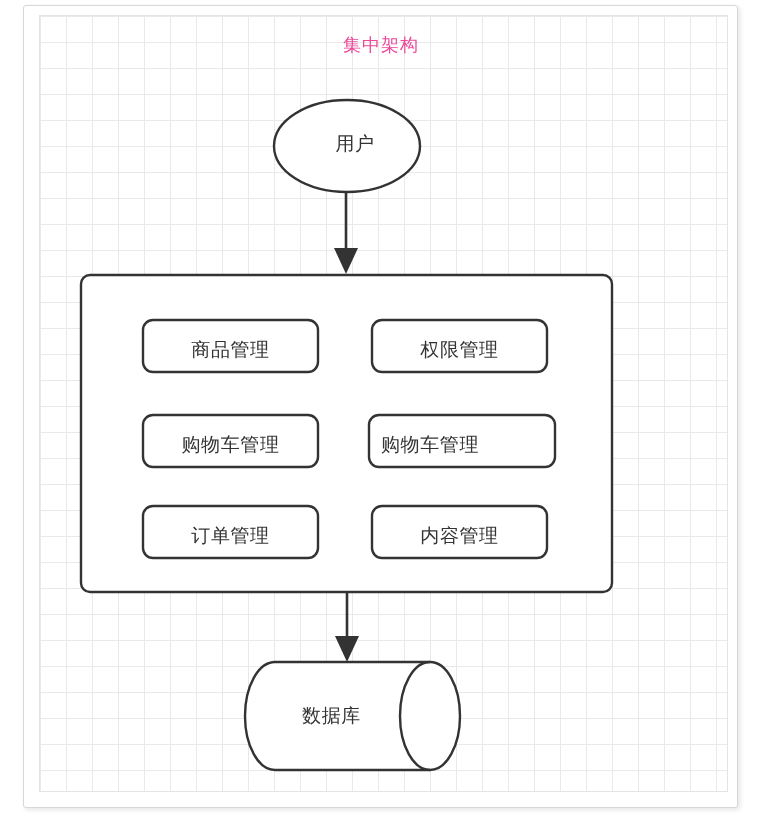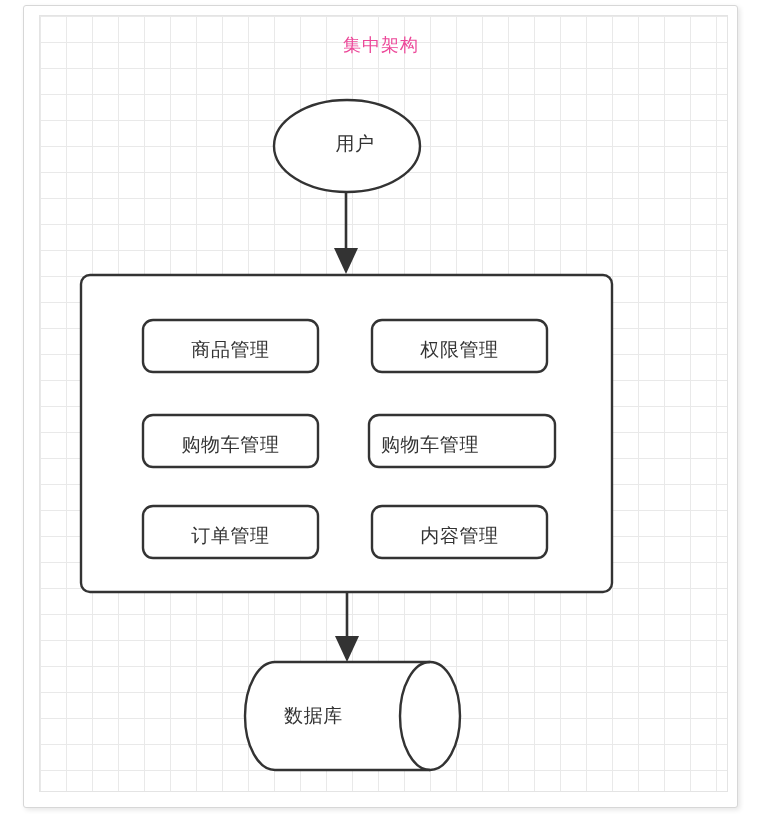--- a/index.html
+++ b/index.html
@@ -95,21 +95,21 @@
     font-size: 18px;
     letter-spacing: 1px;
     color: #ec4899;
   }
   #label-user {
     left: 273px;
     top: 134px;
     width: 164px;
   }
   #label-database {
-    left: 236px;
+    left: 254px;
     top: 706px;
     width: 155px;
     text-align: center;
   }
   .service-label {
     position: absolute;
     color: #333333;
     font-size: 19px;
     letter-spacing: 0.6px;
     white-space: nowrap;

